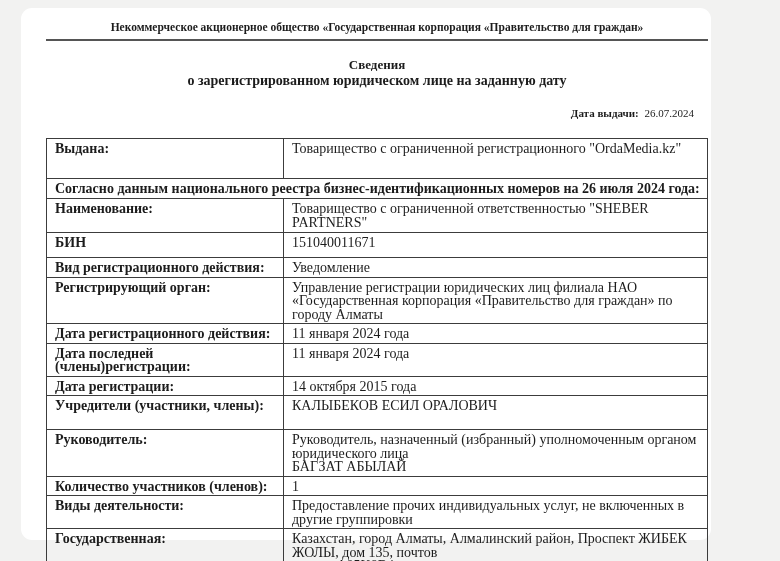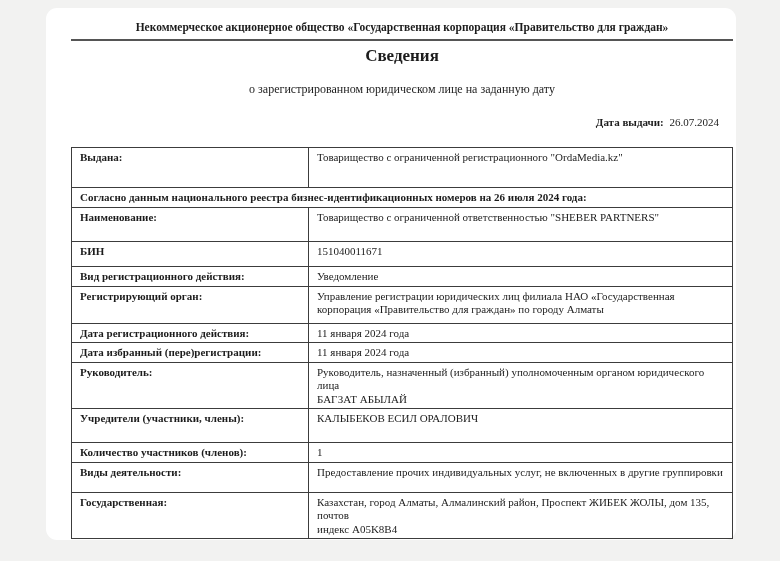--- a/index.html
+++ b/index.html
@@ -5,70 +5,70 @@
   * { margin: 0; padding: 0; box-sizing: border-box; }
   html, body {
     width: 780px; height: 561px;
     background: #f2f2f1;
     font-family: "Liberation Serif", "DejaVu Serif", serif;
     color: #1c1c1c;
     overflow: hidden;
   }
   .document {
     position: absolute;
-    left: 46px; top: 8px;
+    left: 21px; top: 8px;
     width: 690px; height: 532px;
     background: #ffffff;
     padding: 12px 3px 0 25px;
     border-radius: 11px;
   }
   .org-title {
     text-align: center;
     font-weight: bold;
     font-size: 11.5px;
     line-height: 14px;
     padding: 0 10px;
   }
   .header-rule {
     border: none;
     border-top: 2px solid #555555;
     margin-top: 5px;
   }
   .doc-title {
     text-align: center;
     font-weight: bold;
-    font-size: 17px;
-    margin-top: 7px;
+    font-size: 13px;
+    margin-top: 16px;
     line-height: 15px;
   }
   .doc-subtitle {
     text-align: center;
-    font-weight: normal;
-    font-size: 12px;
-    margin-top: 19px;
+    font-weight: bold;
+    font-size: 14px;
+    margin-top: 1px;
     line-height: 15px;
   }
   .issue-date {
     text-align: right;
     font-size: 11px;
     margin-top: 19px;
     margin-right: 14px;
   }
   .issue-date .lbl { font-weight: bold; }
   .issue-date .val { margin-left: 3px; }
   table.info-table {
     border-collapse: collapse;
     width: 662px;
     margin-top: 19px;
     table-layout: fixed;
   }
   table.info-table td {
     border: 1px solid #3c3c3c;
     vertical-align: top;
-    font-size: 11px;
+    font-size: 14px;
     line-height: 13.5px;
   }
   td.label-cell {
     width: 237px;
     font-weight: bold;
     padding: 3px 8px 2px 8px;
   }
   td.value-cell {
     padding: 3px 4px 2px 8px;
     white-space: pre-line;
@@ -118,31 +118,35 @@
         </tr>
         <tr style="height: 37px;">
           <td class="label-cell">Регистрирующий орган:</td>
           <td class="value-cell">Управление регистрации юридических лиц филиала НАО «Государственная корпорация «Правительство для граждан» по городу Алматы</td>
         </tr>
         <tr style="height: 18px;">
           <td class="label-cell">Дата регистрационного действия:</td>
           <td class="value-cell">11 января 2024 года</td>
         </tr>
         <tr style="height: 18px;">
-          <td class="label-cell">Дата избранный (пере)регистрации:</td>
+          <td class="label-cell">Дата последней (члены)регистрации:</td>
           <td class="value-cell">11 января 2024 года</td>
+        </tr>
+        <tr style="height: 17px;">
+          <td class="label-cell">Дата регистрации:</td>
+          <td class="value-cell">14 октября 2015 года</td>
+        </tr>
+        <tr style="height: 34px;">
+          <td class="label-cell">Учредители (участники, члены):</td>
+          <td class="value-cell">КАЛЫБЕКОВ ЕСИЛ ОРАЛОВИЧ</td>
         </tr>
         <tr style="height: 31px;">
           <td class="label-cell">Руководитель:</td>
           <td class="value-cell">Руководитель, назначенный (избранный) уполномоченным органом юридического лица
 БАГЗАТ АБЫЛАЙ</td>
-        </tr>
-        <tr style="height: 34px;">
-          <td class="label-cell">Учредители (участники, члены):</td>
-          <td class="value-cell">КАЛЫБЕКОВ ЕСИЛ ОРАЛОВИЧ</td>
         </tr>
         <tr style="height: 18px;">
           <td class="label-cell">Количество участников (членов):</td>
           <td class="value-cell">1</td>
         </tr>
         <tr style="height: 30px;">
           <td class="label-cell">Виды деятельности:</td>
           <td class="value-cell">Предоставление прочих индивидуальных услуг, не включенных в другие группировки</td>
         </tr>
         <tr style="height: 36px;">

